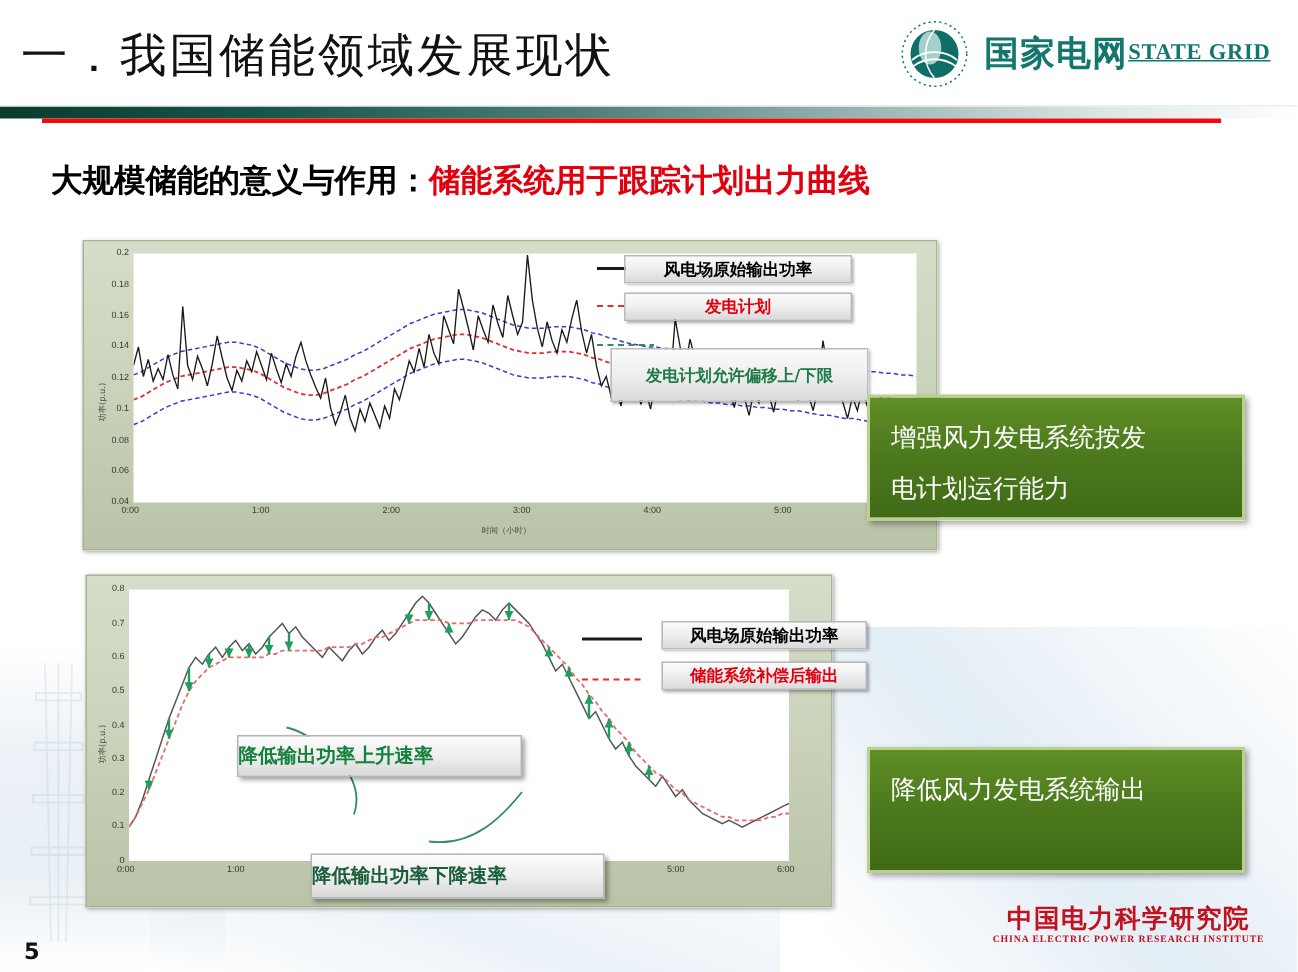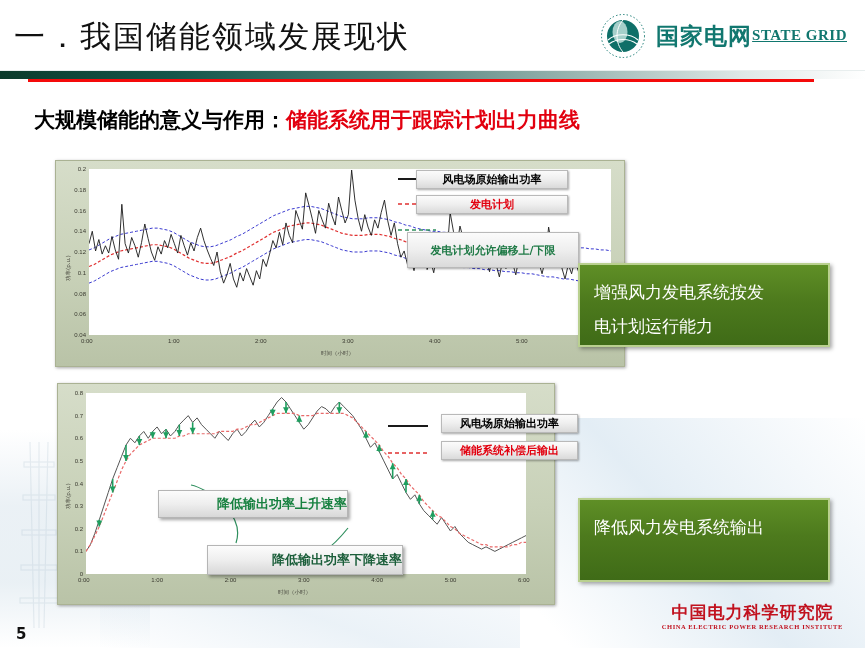--- a/index.html
+++ b/index.html
@@ -125,24 +125,24 @@
   .lg-green{color:#1f7a46;}
 
   
   .callout{
     position:absolute;
     background:linear-gradient(180deg,#fcfcfc 0%,#eeeeee 50%,#d8d8d8 100%);
     border:1px solid #b5b5b5;
     box-shadow:2px 2px 3px rgba(0,0,0,.35);
     font-family:Liberation Serif, serif;
     font-size:13px;font-weight:bold;color:#16803f;
-    display:flex;align-items:center;justify-content:flex-end;
+    display:flex;align-items:center;justify-content:flex-start;
     box-sizing:border-box;white-space:nowrap;
   }
-  .callout.dark{color:#1b5e3a;}
+  .callout.dark{color:#1b5e3a;margin-top:24px;}
 
   
   .greenbox{
     position:absolute;box-sizing:border-box;
     background:linear-gradient(180deg,#5f8f26 0%,#4d7a1d 45%,#3f6b17 100%);
     border:2px solid #b9d08f;
     box-shadow:2px 2px 4px rgba(0,0,0,.35);
     color:#ffffff;
     font-family:"DejaVu Sans","Liberation Sans",sans-serif;
     font-size:17px;line-height:34px;

